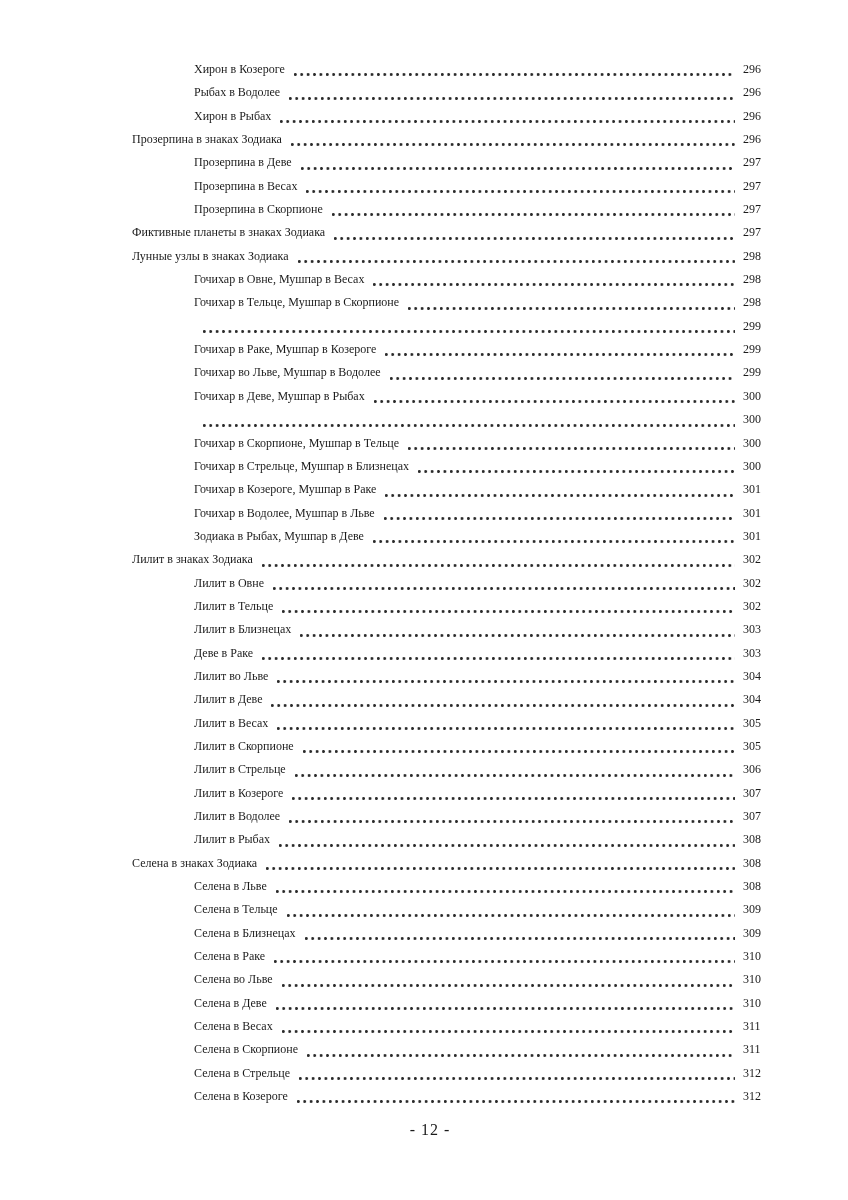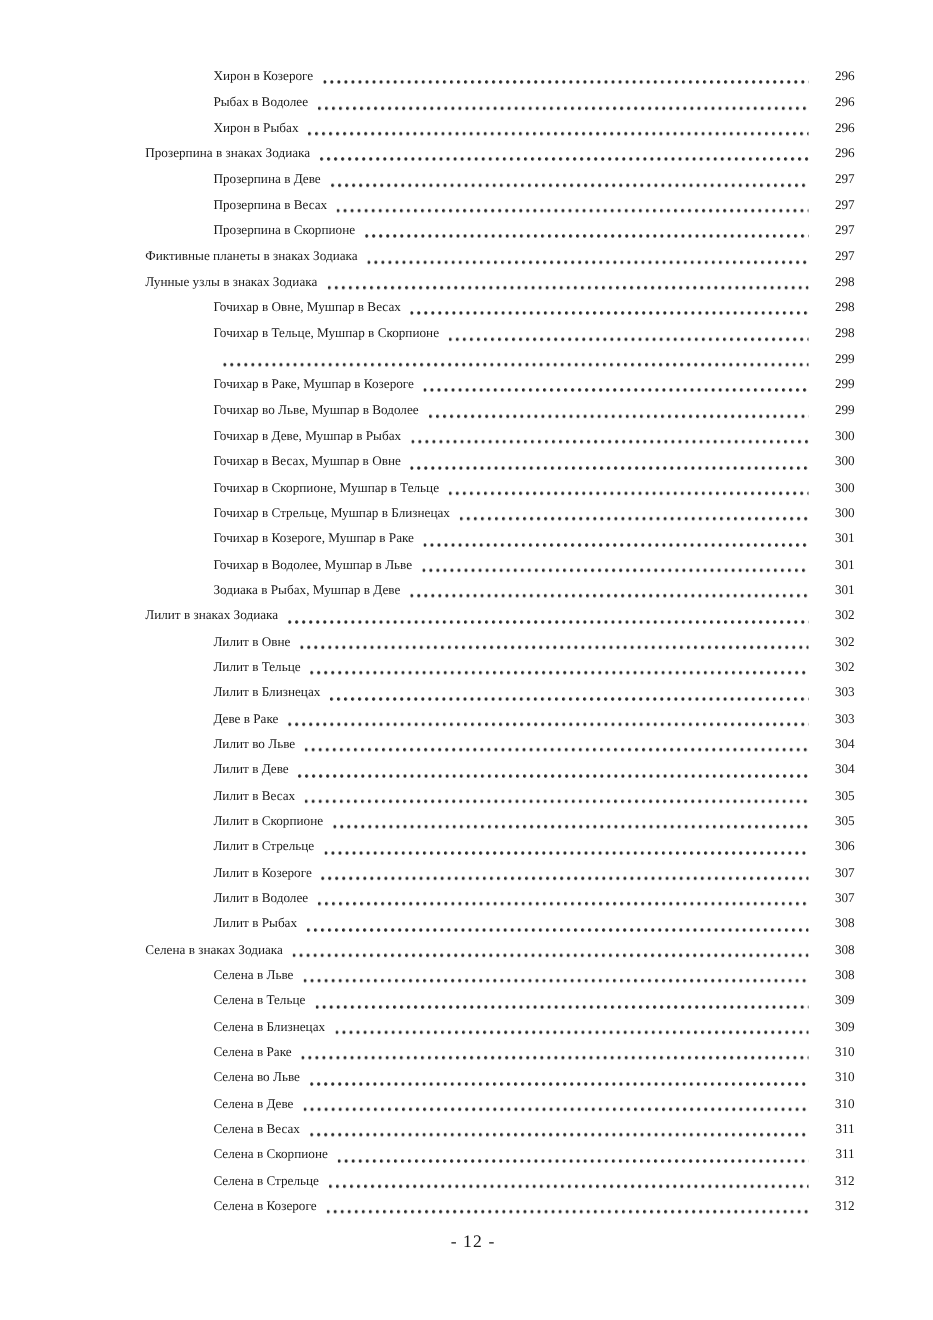--- a/index.html
+++ b/index.html
@@ -42,21 +42,20 @@
     height: 5px;
     margin: 0 8px 4px 9px;
     background-image: radial-gradient(circle at 1.3px 2.5px, #2a2a2a 1.15px, rgba(0,0,0,0) 1.7px);
     background-size: 6.4px 5px;
     background-repeat: repeat-x;
     background-position: left bottom;
   }
   .toc-page {
     flex: 0 0 auto;
     min-width: 34px;
-    text-align: right;
   }
   .footer {
     position: absolute;
     top: 1121px;
     left: 0;
     width: 100%;
     text-align: center;
     font-size: 16px;
     letter-spacing: 1px;
     padding-left: 6px;
@@ -136,21 +135,20 @@
       <span class="toc-label">Гочихар во Льве, Мушпар в Водолее</span>
       <span class="toc-dots"></span>
       <span class="toc-page">299</span>
     </div>
       <div class="toc-row sub">
       <span class="toc-label">Гочихар в Деве, Мушпар в Рыбах</span>
       <span class="toc-dots"></span>
       <span class="toc-page">300</span>
     </div>
       <div class="toc-row sub">
-      <span class="toc-label">Гочихар в Весах, Мушпар в Овне</span>
       <span class="toc-dots"></span>
       <span class="toc-page">300</span>
     </div>
       <div class="toc-row sub">
       <span class="toc-label">Гочихар в Скорпионе, Мушпар в Тельце</span>
       <span class="toc-dots"></span>
       <span class="toc-page">300</span>
     </div>
       <div class="toc-row sub">
       <span class="toc-label">Гочихар в Стрельце, Мушпар в Близнецах</span>

